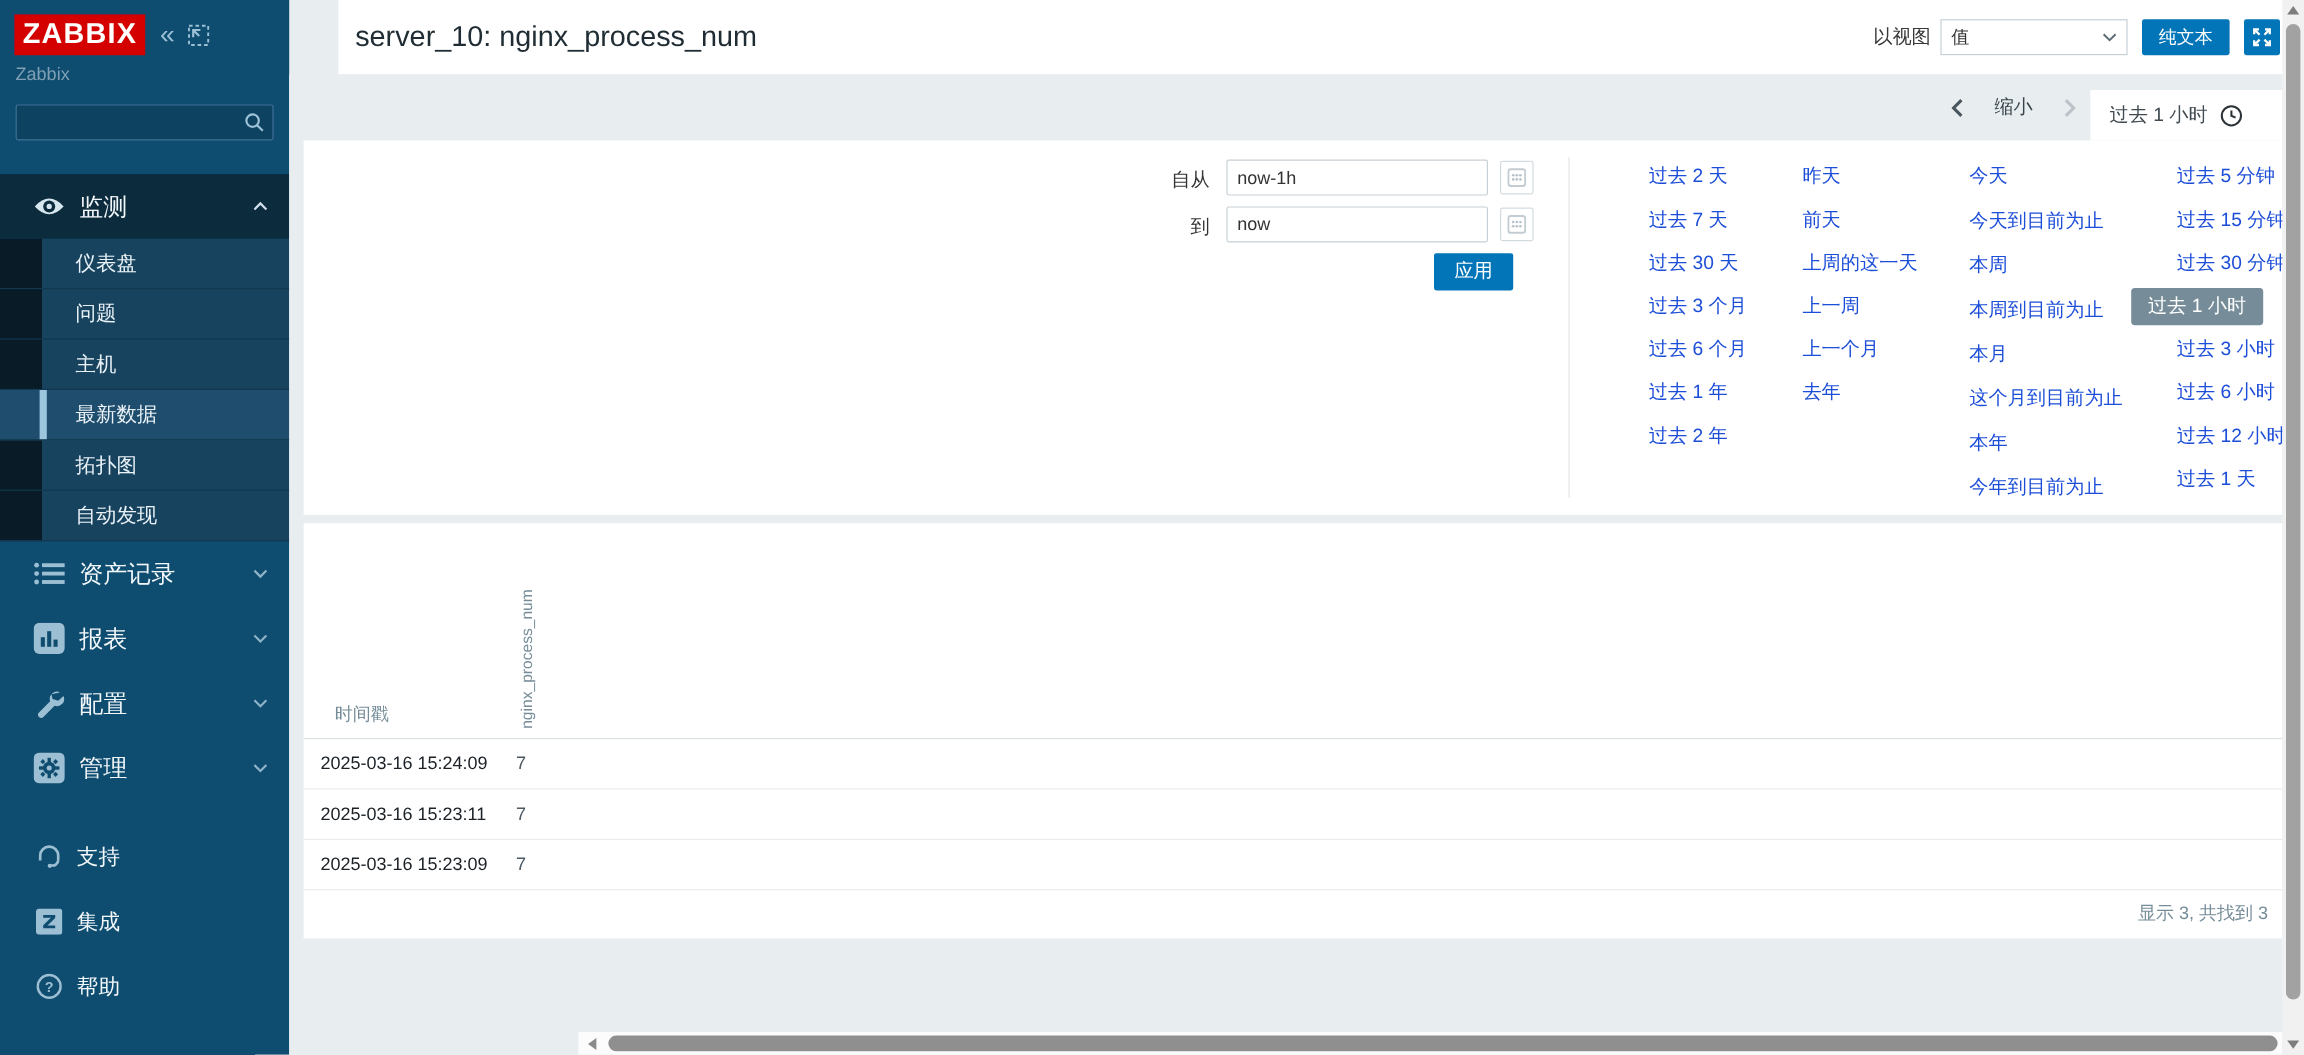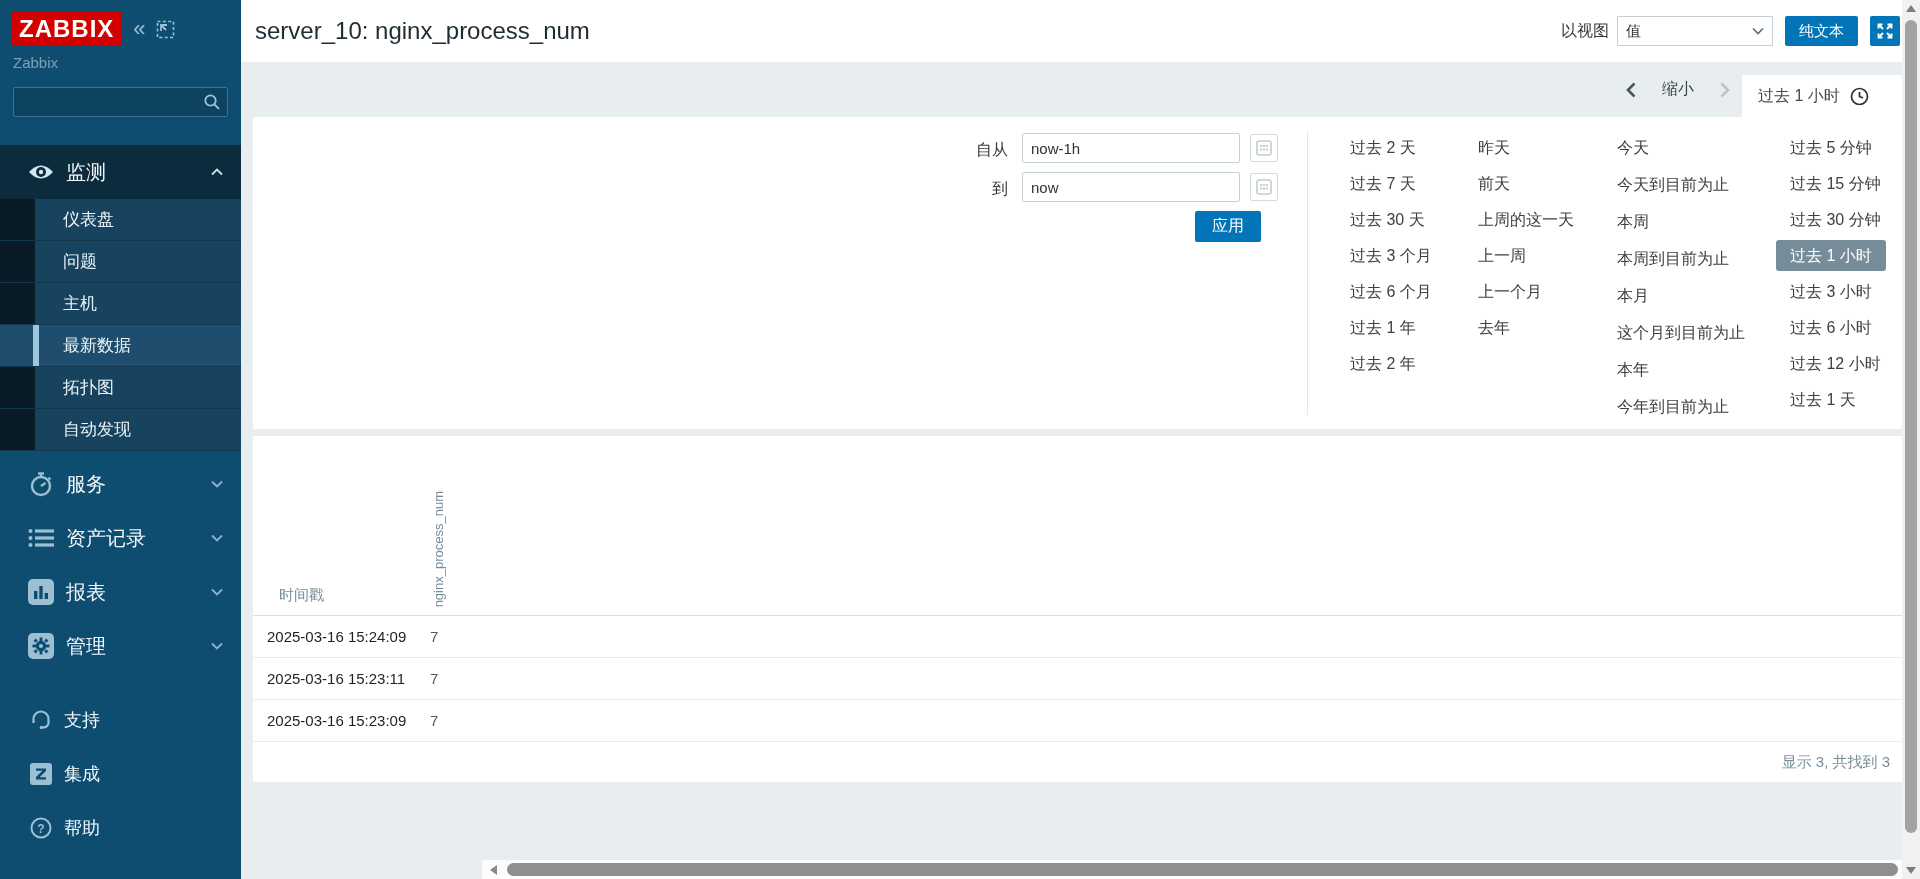--- a/index.html
+++ b/index.html
@@ -26,21 +26,21 @@
   .submenu::before { content:""; position:absolute; left:0; top:0; bottom:0; width:35px; background:#081b26; }
   .submenu-item { position:relative; z-index:1; height:42px; line-height:42px; padding-left:63px; font-size:17px; color:#eaf2f7; border-bottom:1px solid #12374f; cursor:pointer; }
   .submenu-item.active { background:#1e4d6d; }
   .submenu-item.active::before { content:""; position:absolute; left:33px; top:0; bottom:0; width:6px; background:#9cc6de; }
   .menu-gap { height:20px; }
   .menu-item.small { font-size:18px; height:54px; }
   .menu-item.small .mi-icon { width:22px; height:22px; margin-left:30px; }
 
   
   .main { width:1679px; display:flex; flex-direction:column; position:relative; }
-  .page-header { height:62px; background:#fff; display:flex; align-items:center; padding:0 20px 0 14px; flex:none; }
+  .page-header { height:62px; background:#fff; display:flex; align-items:center; padding:0 20px 0 14px; flex:none;margin-left:41px; }
   .page-title { font-size:24px; color:#1f2c33; font-weight:400; }
   .header-controls { margin-left:auto; display:flex; align-items:center; }
   .viewas-label { font-size:16px; color:#383838; margin-right:8px; }
   .viewas-select { width:156px; height:30px; border:1px solid #c7d0d5; background:#fff; font-size:15px; color:#333; display:flex; align-items:center; justify-content:space-between; padding:0 8px; cursor:pointer; }
   .btn-blue { background:#0275b8; color:#fff; border:none; border-radius:2px; height:30px; font-size:15px; padding:0 14px; margin-left:12px; cursor:pointer; }
   .kiosk-btn { width:30px; height:30px; background:#0275b8; border-radius:2px; display:flex; align-items:center; justify-content:center; margin-left:12px; cursor:pointer; }
 
   .content { flex:1; background:#e8edf0; }
   .time-band { height:55px; display:flex; align-items:flex-end; justify-content:flex-end; }
   .zoom-controls { display:flex; align-items:center; gap:26px; margin-right:12px; height:100%; }
@@ -50,21 +50,21 @@
 
   .filter-panel { background:#fff; margin:0 18px 0 12px; height:312px; position:relative; }
   .f-label { position:absolute; font-size:16px; color:#333; text-align:right; }
   .f-input { position:absolute; width:218px; height:30px; border:1px solid #c7d0d5; border-radius:2px; font-size:15px; color:#333; padding:0 8px; outline:none; font-family:inherit; }
   .cal-btn { position:absolute; width:28px; height:28px; border:1px solid #d3dbdf; border-radius:2px; background:#fff; display:flex; align-items:center; justify-content:center; cursor:pointer; }
   .apply-btn { position:absolute; left:942px; top:94px; width:66px; height:31px; background:#0275b8; color:#fff; border:none; border-radius:2px; font-size:16px; cursor:pointer; }
   .v-divider { position:absolute; left:1054px; top:14px; bottom:14px; width:1px; background:#e3e7ea; }
   .quick-links { position:absolute; left:1097px; top:20px; display:flex; }
   .ql-col { display:flex; flex-direction:column; gap:15px; }
   .ql-col.c1 { width:128px; } .ql-col.c2 { width:139px; } .ql-col.c3 { width:173px;gap:16px; } .ql-col.c4 { width:130px; }
-  .ql-link { color:#404040; font-size:16px; line-height:21px; white-space:nowrap; text-decoration:none; cursor:pointer; align-self:flex-start; }
+  .ql-link { color:#1d4ed8; font-size:16px; line-height:21px; white-space:nowrap; text-decoration:none; cursor:pointer; align-self:flex-start;margin-left:24px; }
   .ql-link.selected { background:#768d99; color:#fff; border-radius:3px; padding:5px 14px; margin:-5px 0 -5px -14px; }
 
   .table-panel { background:#fff; margin:7px 18px 0 12px; }
   .th-area { height:180px; position:relative; border-bottom:1px solid #d9dfe2; }
   .th-time { position:absolute; left:26px; bottom:10px; color:#768d99; font-size:15px; }
   .th-rot { position:absolute; left:178px; bottom:8px; color:#768d99; font-size:13px; writing-mode:vertical-rl; transform:rotate(180deg); }
   .t-row { height:42px; display:flex; align-items:center; border-bottom:1px solid #e8ecef; font-size:15px; cursor:default; }
   .cell-ts { width:163px; margin-left:14px; color:#1b2126; }
   .cell-val { color:#4d5a63; }
   .table-footer { height:40px; line-height:40px; text-align:right; padding-right:12px; color:#768d99; font-size:15px; }
@@ -126,37 +126,20 @@
 
       <div class="submenu">
         <div class="submenu-item">仪表盘</div>
         <div class="submenu-item">问题</div>
         <div class="submenu-item">主机</div>
         <div class="submenu-item active">最新数据</div>
         <div class="submenu-item">拓扑图</div>
         <div class="submenu-item">自动发现</div>
       </div>
 
-      <div class="menu-item" style="margin-top:6px;">
-        <span class="mi-icon">
-          <svg width="24" height="26" viewBox="0 0 24 26">
-              <circle cx="12" cy="15" r="9" fill="none" stroke="#9dbfd4" stroke-width="2.4"></circle>
-              <line x1="9" y1="2.5" x2="15" y2="2.5" stroke="#9dbfd4" stroke-width="2.4"></line>
-              <line x1="12" y1="3" x2="12" y2="6" stroke="#9dbfd4" stroke-width="2.4"></line>
-              <line x1="12" y1="15" x2="16.5" y2="12" stroke="#9dbfd4" stroke-width="2.2"></line>
-              <line x1="19.5" y1="6.5" x2="21.5" y2="8.5" stroke="#9dbfd4" stroke-width="2"></line>
-            </svg>
-        </span>
-        <span>服务</span>
-        <span class="mi-chevron">
-          <svg width="12" height="8" viewBox="0 0 12 8">
-              <polyline points="1,1.5 6,6.5 11,1.5" fill="none" stroke="#8fb3c9" stroke-width="1.8"></polyline>
-            </svg>
-        </span>
-      </div>
 
       <div class="menu-item">
         <span class="mi-icon">
           <svg width="26" height="20" viewBox="0 0 26 20">
               <circle cx="2.5" cy="3" r="2" fill="#9dbfd4"></circle>
               <rect x="7" y="1.4" width="19" height="3.2" fill="#9dbfd4"></rect>
               <circle cx="2.5" cy="10" r="2" fill="#9dbfd4"></circle>
               <rect x="7" y="8.4" width="19" height="3.2" fill="#9dbfd4"></rect>
               <circle cx="2.5" cy="17" r="2" fill="#9dbfd4"></circle>
               <rect x="7" y="15.4" width="19" height="3.2" fill="#9dbfd4"></rect>
@@ -180,20 +163,33 @@
             </svg>
         </span>
         <span>报表</span>
         <span class="mi-chevron">
           <svg width="12" height="8" viewBox="0 0 12 8">
               <polyline points="1,1.5 6,6.5 11,1.5" fill="none" stroke="#8fb3c9" stroke-width="1.8"></polyline>
             </svg>
         </span>
       </div>
 
+      <div class="menu-item">
+        <span class="mi-icon">
+          <svg width="26" height="26" viewBox="0 0 26 26">
+              <path d="M22 4 a6 6 0 0 0 -8.2 7.4 L4.5 20.8 a2.6 2.6 0 0 0 3.7 3.7 L17.5 15.2 a6 6 0 0 0 7.4 -8.2 L20.5 11 L15.8 9.5 L14.9 5.6 Z" fill="#9dbfd4"></path>
+            </svg>
+        </span>
+        <span>配置</span>
+        <span class="mi-chevron">
+          <svg width="12" height="8" viewBox="0 0 12 8">
+              <polyline points="1,1.5 6,6.5 11,1.5" fill="none" stroke="#8fb3c9" stroke-width="1.8"></polyline>
+            </svg>
+        </span>
+      </div>
 
       <div class="menu-item">
         <span class="mi-icon">
           <svg width="26" height="26" viewBox="0 0 26 26">
               <rect x="0" y="0" width="26" height="26" rx="5" fill="#9dbfd4"></rect>
               <g fill="#0f4d70">
                 <circle cx="13" cy="13" r="5.2"></circle>
                 <rect x="11.6" y="4.5" width="2.8" height="4"></rect>
                 <rect x="11.6" y="17.5" width="2.8" height="4"></rect>
                 <rect x="4.5" y="11.6" width="4" height="2.8"></rect>

